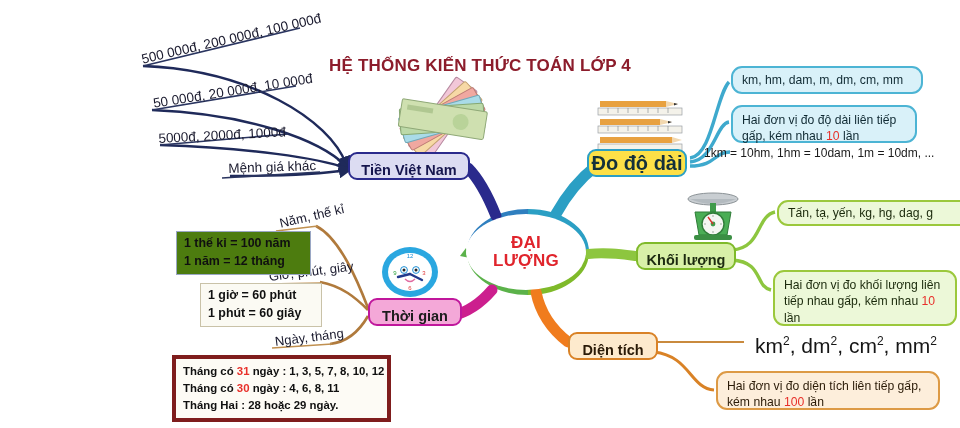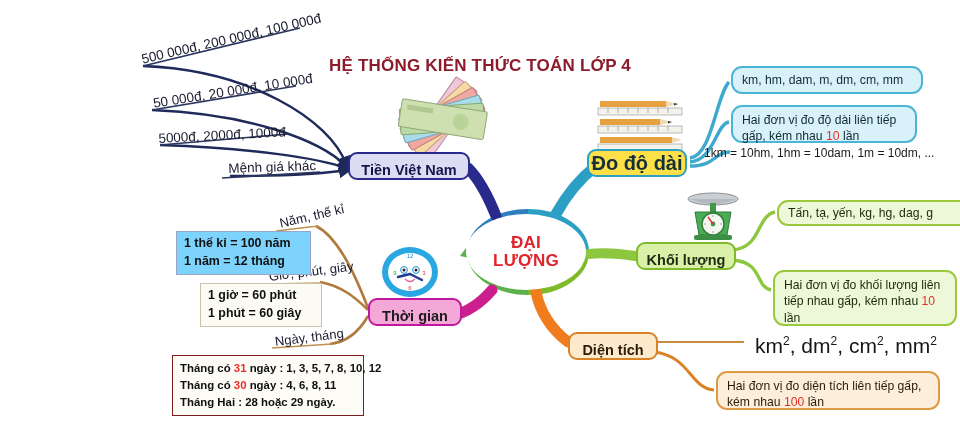--- a/index.html
+++ b/index.html
@@ -76,23 +76,23 @@
   .tl1{left:278px;top:216px;transform:rotate(-13deg);transform-origin:left top;font-size:13px;}
   .tl2{left:268px;top:269px;transform:rotate(-7deg);transform-origin:left top;font-size:13px;}
   .tl3{left:274px;top:334px;transform:rotate(-7deg);transform-origin:left top;font-size:13px;}
 
   
   .factbox{
     position:absolute;box-sizing:border-box;
     font-size:12.4px;font-weight:bold;line-height:1.45;
     padding:3px 7px;white-space:nowrap;
   }
-  .fb-century{left:176px;top:231px;width:135px;background:#7dd3fc;border:1px solid #9aa7c4;color:#101010;}
+  .fb-century{left:176px;top:231px;width:135px;background:#4d7c0f;border:1px solid #9aa7c4;color:#101010;}
   .fb-hour{left:200px;top:283px;width:122px;background:#fbfaf3;border:1px solid #c9c2a8;color:#101010;}
-  .fb-month{left:172px;top:355px;width:192px;background:#fdfbf5;border:1px solid #7f1d1d;color:#101010;font-size:11.4px;line-height:1.5;padding:4px 7px;}
+  .fb-month{left:172px;top:355px;width:219px;background:#fdfbf5;border:4px solid #7f1d1d;color:#101010;font-size:11.4px;line-height:1.5;padding:4px 7px;}
 
   
   .pic{position:absolute;}
   .money-pic{left:392px;top:74px;width:102px;height:80px;}
   .ruler-pic{left:594px;top:96px;width:92px;height:58px;}
   .scale-pic{left:682px;top:189px;width:62px;height:58px;}
   .clock-pic{left:379px;top:244px;width:62px;height:56px;}
 </style>
 </head>
 <body>

